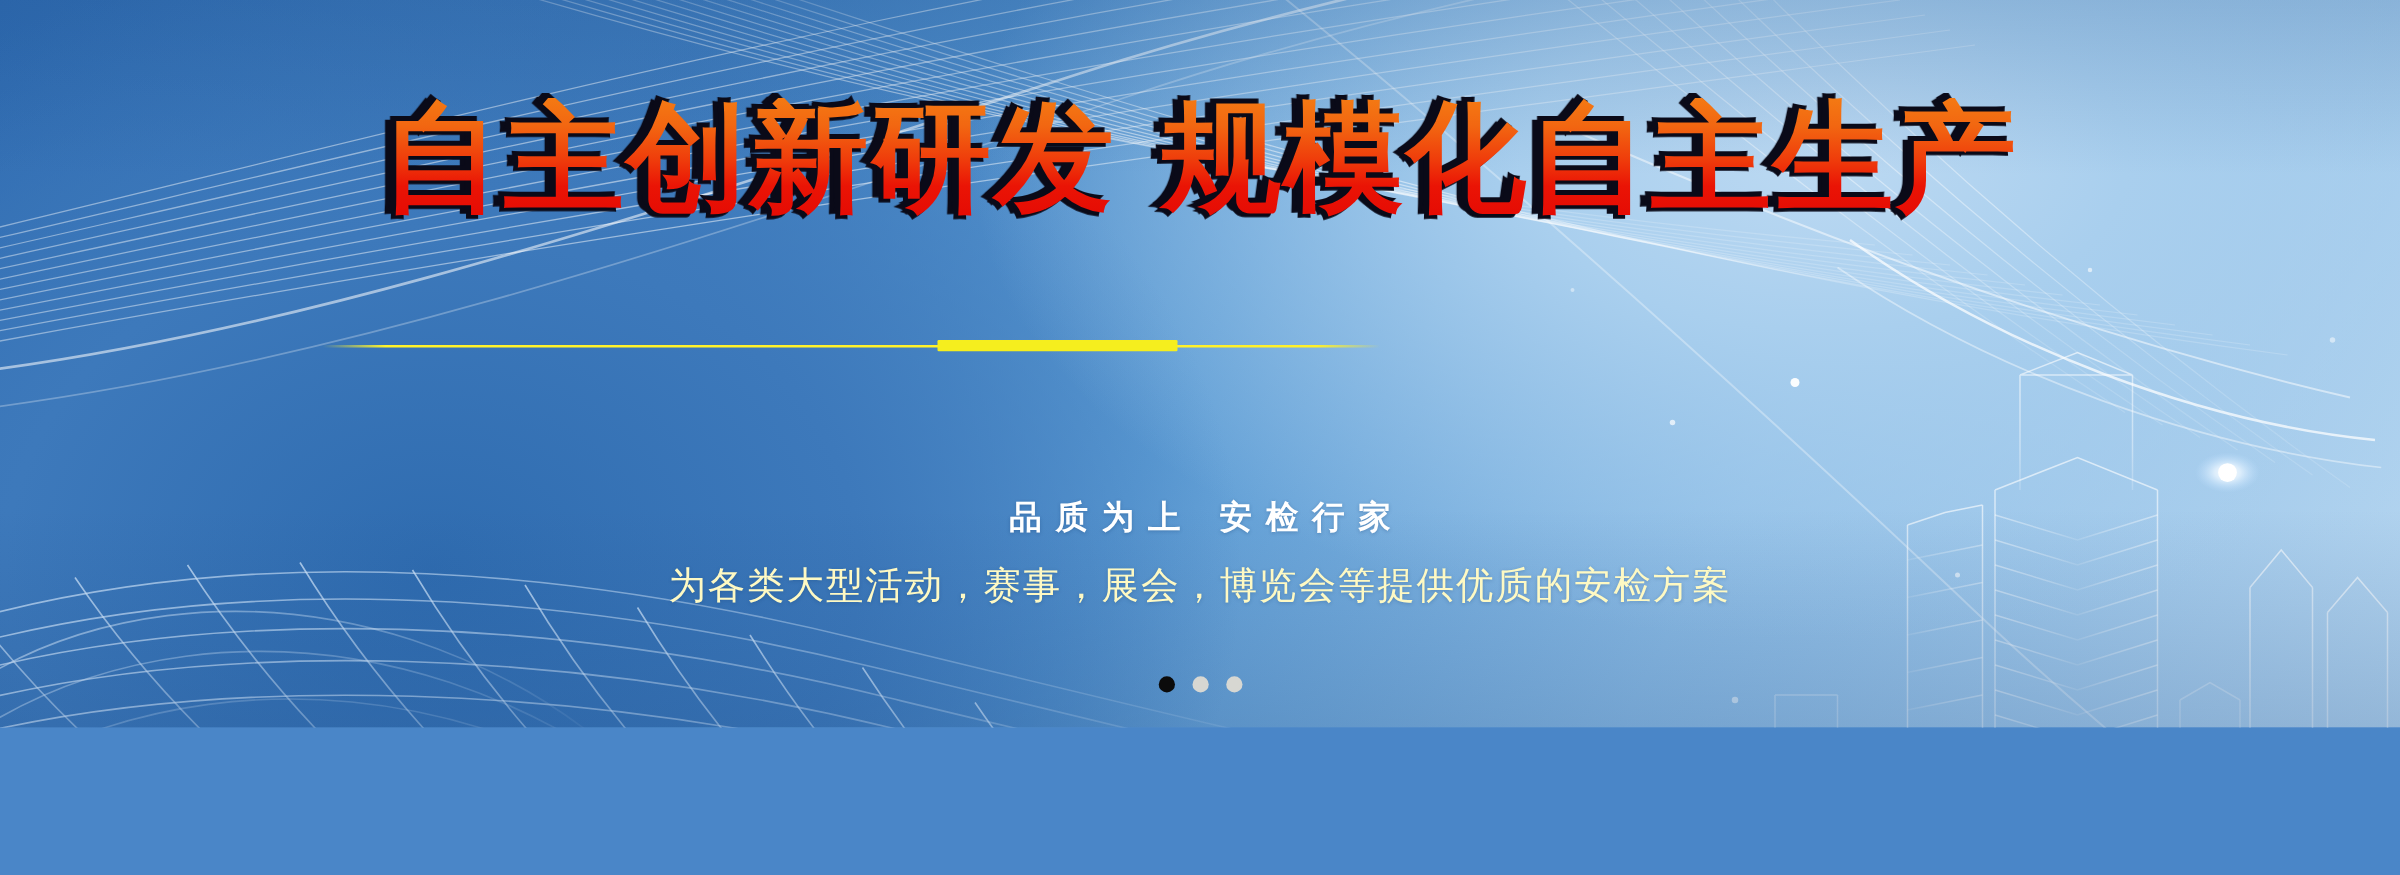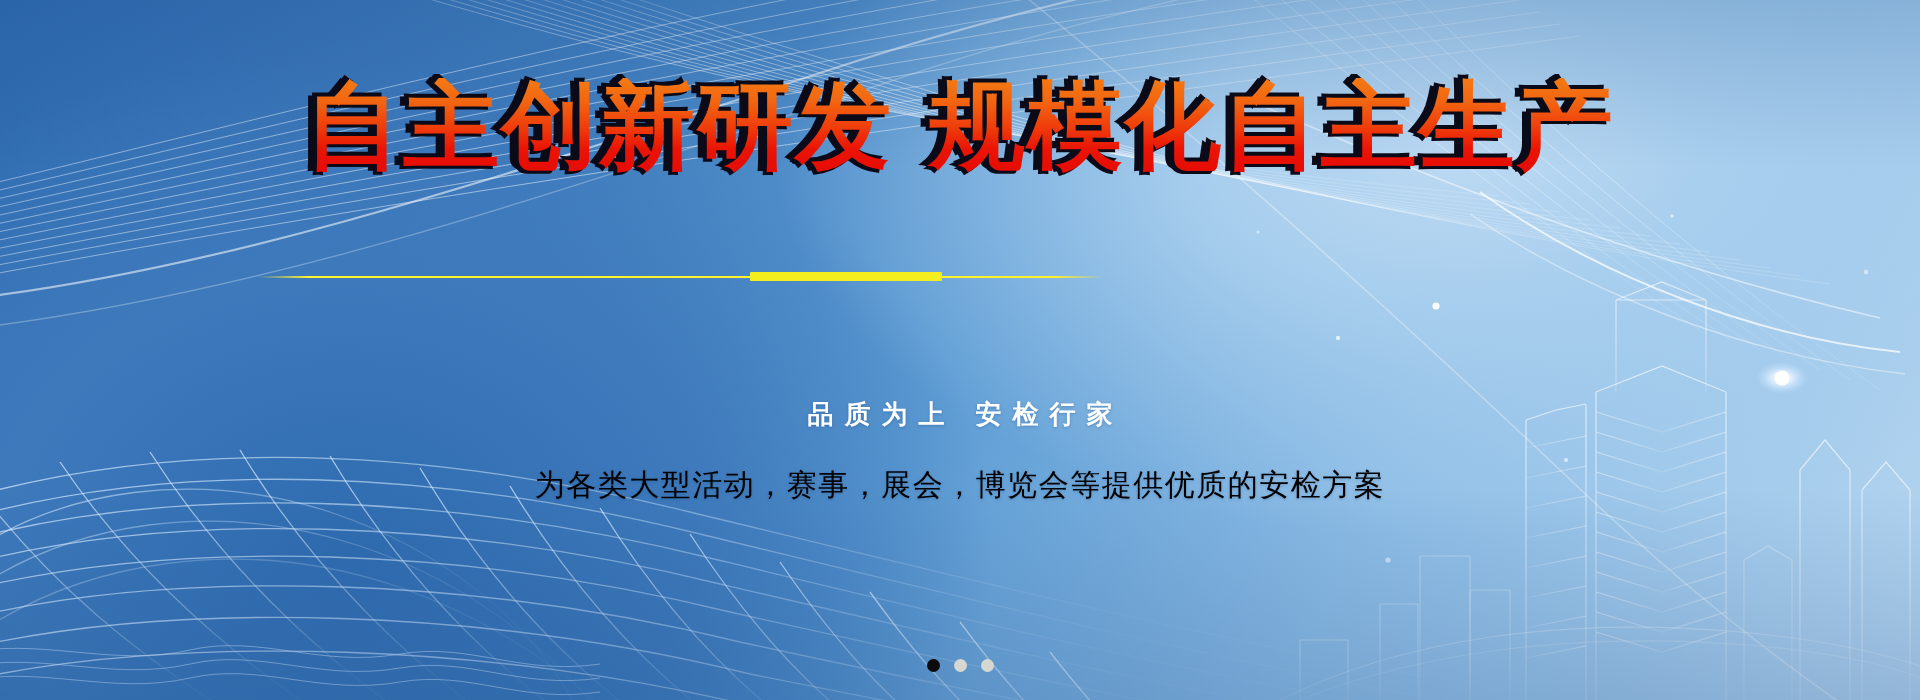--- a/index.html
+++ b/index.html
@@ -5,21 +5,21 @@
   * { margin:0; padding:0; box-sizing:border-box; }
   html, body {
     width:1920px; height:700px;
     overflow:hidden;
     font-family:"Liberation Sans","DejaVu Sans",sans-serif;
     background:#4a86c8;
   }
 
   #banner {
     position:relative;
-    width:1920px; height:700px;
+    width:1920px; height:582px;
     overflow:hidden;
   }
 
   
   .bg-base {
     position:absolute; inset:0;
     background:
       radial-gradient(ellipse 1100px 620px at 76% 22%, #bcd9f2 0%, #a9cfee 22%, rgba(125,174,219,0) 62%),
       radial-gradient(ellipse 900px 700px at 18% 78%, #2f6cb0 0%, #3d79bb 38%, rgba(70,130,195,0) 72%),
       linear-gradient(118deg, #2e6ab0 0%, #3f7cbd 26%, #5d9cd4 50%, #8dbde6 72%, #b6d6f0 100%);
@@ -92,25 +92,25 @@
     font-family:"DejaVu Sans","Liberation Sans",sans-serif;
     font-size:26px;
     font-weight:bold;
     color:#ffffff;
     letter-spacing:11px;
     text-indent:11px;
     line-height:44px;
     text-shadow:0 1px 3px rgba(20,60,110,.30);
   }
   .sub-desc {
-    margin-top:28px;
-    font-family:Liberation Sans, sans-serif;
+    margin-top:14px;
+    font-family:Liberation Mono, monospace;
     font-size:30px;
     font-weight:normal;
-    color:#000000;
+    color:#fef9c3;
     letter-spacing:1.5px;
     line-height:42px;
     text-shadow:0 1px 3px rgba(20,60,110,.28);
   }
 
   
   .dots {
     position:absolute;
     left:0; right:0;
     bottom:28px;

